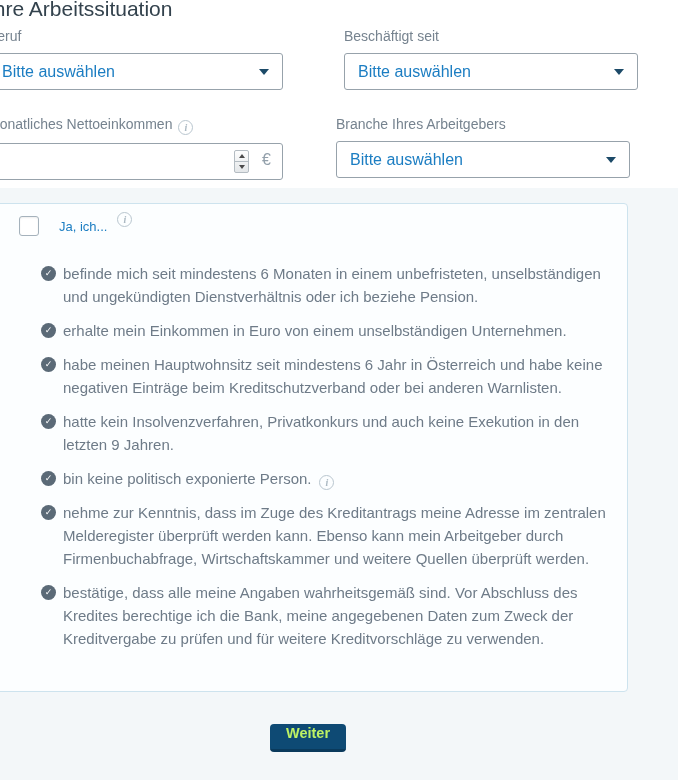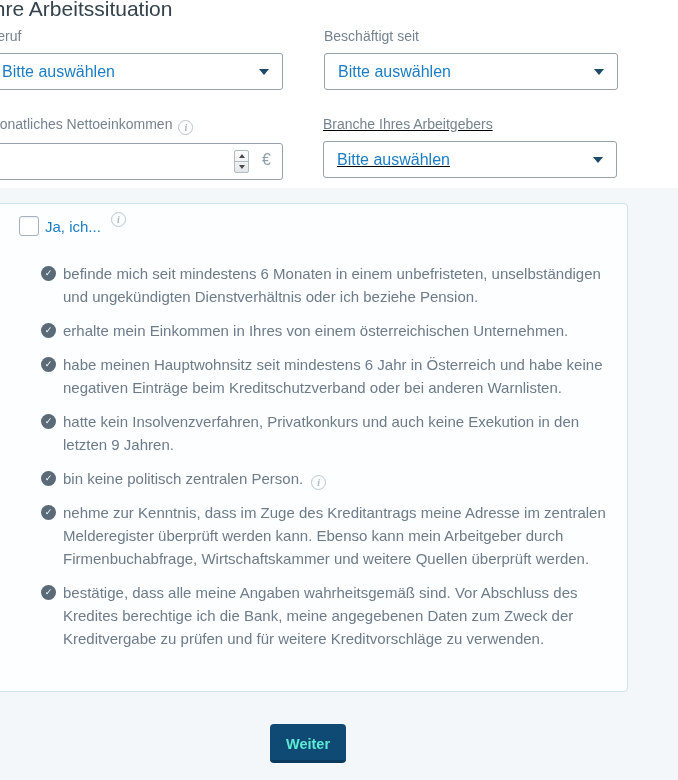--- a/index.html
+++ b/index.html
@@ -16,23 +16,23 @@
   .content { position:absolute; left:-12px; top:0; width:648px; height:780px; }
 
   .page-title {
     position:absolute; left:0; top:-3px; margin:0;
     font-size:21px; font-weight:400; color:#33424d; line-height:24px;
     white-space:nowrap;
   }
 
   .field-group { position:absolute; }
   #fg-beruf       { left:0;     top:28px;  width:295px; }
-  #fg-beschaeftigt{ left:336px; top:28px;  width:294px; }
+  #fg-beschaeftigt{ left:356px; top:28px;  width:294px; }
   #fg-einkommen   { left:0;     top:116px; width:295px; }
-  #fg-branche     { left:335px; top:116px; width:294px;text-decoration:underline; }
+  #fg-branche     { left:348px; top:116px; width:294px; }
 
   .field-label {
     display:block; font-size:14px; color:#76838f; line-height:17px;
     margin-bottom:8px; white-space:nowrap;
   }
   .field-box {
     position:relative; height:37px; box-sizing:border-box;
     border:1px solid #97a2ab; border-radius:3px; background:#ffffff;
     cursor:pointer;
   }
@@ -79,21 +79,21 @@
     background:#fcfeff;
   }
   .consent-check { position:absolute; left:30px; top:12px; white-space:nowrap; }
   .checkbox {
     display:inline-block; width:20px; height:20px; box-sizing:border-box;
     border:1px solid #a5b2bc; border-radius:3px; background:#ffffff;
     box-shadow: inset 0 1px 2px rgba(0,0,0,0.07);
     vertical-align:middle; cursor:pointer;
   }
   .consent-label {
-    margin-left:6px; font-size:15px; color:#1b7dc2; vertical-align:middle;
+    margin-left:20px; font-size:13px; color:#1b7dc2; vertical-align:middle;
     cursor:pointer;
   }
   .check-info { position:relative; top:-9px; margin-left:10px; }
 
   .consent-list {
     position:absolute; left:52px; top:58px; width:556px;
     margin:0; padding:0; list-style:none;
   }
   .consent-list li {
     position:relative; padding-left:22px; margin-bottom:11px;
@@ -105,24 +105,24 @@
     font-size:9px; line-height:15px; text-align:center;
     font-family:"DejaVu Sans", sans-serif; font-style:normal; font-weight:400;
   }
   .li-info { margin-left:8px; }
 
   .button-row {
     position:absolute; left:0; top:724px; width:640px;
     display:flex; justify-content:center;
   }
   .next-button {
-    background:#0e4a74; color:#5eead4; font-size:14.5px; font-weight:700;
+    background:#0e4a74; color:#bef264; font-size:14.5px; font-weight:700;
     font-family:"Liberation Sans", sans-serif;
     border:none; border-bottom:3px solid #0a3a5c; border-radius:4px;
-    padding:12px 16px 8px 16px; cursor:pointer; min-width:74px;
+    padding:1px 16px 8px 16px; cursor:pointer; min-width:74px;
   }
 </style>
 </head>
 <body>
 
 <div class="page">
   <div class="lower-bg"></div>
 
   <div class="content">
 
@@ -171,30 +171,30 @@
     <div class="consent-box">
       <div class="consent-check">
         <span class="checkbox"></span><span class="consent-label">Ja, ich...</span><span class="info-icon check-info">i</span>
       </div>
 
       <ul class="consent-list">
         <li>
           <span class="check-circle">✓</span><span class="li-text">befinde mich seit mindestens 6 Monaten in einem unbefristeten, unselbständigen und ungekündigten Dienstverhältnis oder ich beziehe Pension.</span>
         </li>
         <li>
-          <span class="check-circle">✓</span><span class="li-text">erhalte mein Einkommen in Ihres von einem österreichischen Unternehmen.</span>
+          <span class="check-circle">✓</span><span class="li-text">erhalte mein Einkommen in Euro von einem unselbständigen Unternehmen.</span>
         </li>
         <li>
           <span class="check-circle">✓</span><span class="li-text">habe meinen Hauptwohnsitz seit mindestens 6 Jahr in Österreich und habe keine negativen Einträge beim Kreditschutzverband oder bei anderen Warnlisten.</span>
         </li>
         <li>
           <span class="check-circle">✓</span><span class="li-text">hatte kein Insolvenzverfahren, Privatkonkurs und auch keine Exekution in den letzten 9 Jahren.</span>
         </li>
         <li>
-          <span class="check-circle">✓</span><span class="li-text">bin keine politisch zentralen Person.</span><span class="info-icon li-info">i</span>
+          <span class="check-circle">✓</span><span class="li-text">bin keine politisch exponierte Person.</span><span class="info-icon li-info">i</span>
         </li>
         <li>
           <span class="check-circle">✓</span><span class="li-text">nehme zur Kenntnis, dass im Zuge des Kreditantrags meine Adresse im zentralen Melderegister überprüft werden kann. Ebenso kann mein Arbeitgeber durch Firmenbuchabfrage, Wirtschaftskammer und weitere Quellen überprüft werden.</span>
         </li>
         <li>
           <span class="check-circle">✓</span><span class="li-text">bestätige, dass alle meine Angaben wahrheitsgemäß sind. Vor Abschluss des Kredites berechtige ich die Bank, meine angegebenen Daten zum Zweck der Kreditvergabe zu prüfen und für weitere Kreditvorschläge zu verwenden.</span>
         </li>
       </ul>
     </div>
 

